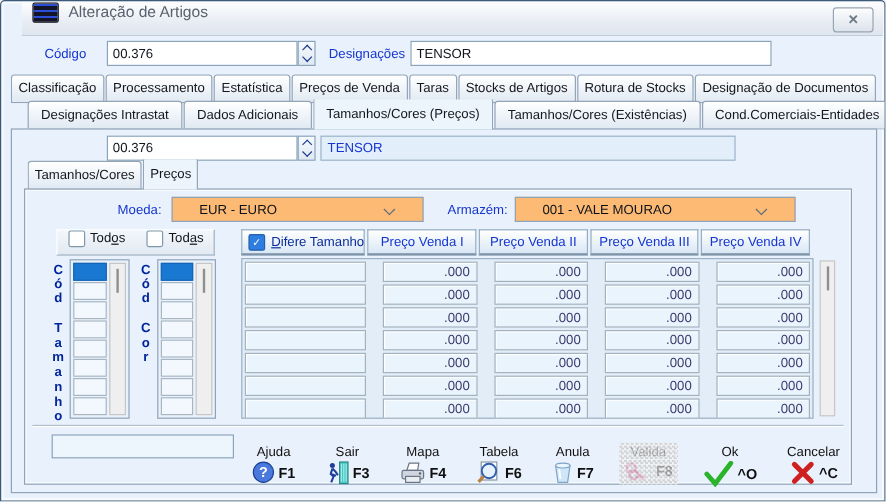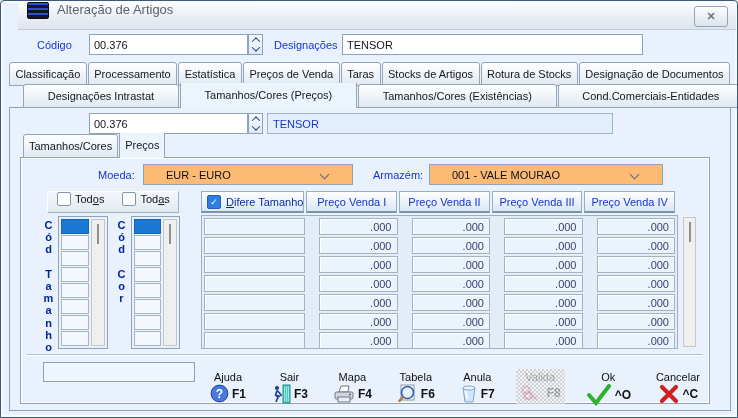--- a/index.html
+++ b/index.html
@@ -112,20 +112,21 @@
       <div class="tab">Processamento</div>
       <div class="tab">Estatística</div>
       <div class="tab">Preços de Venda</div>
       <div class="tab">Taras</div>
       <div class="tab">Stocks de Artigos</div>
       <div class="tab">Rotura de Stocks</div>
       <div class="tab">Designação de Documentos</div>
     </div>
   <div class="tab-row" style="left:8px;top:82px;width:722px;height:25px;padding-left:14px;">
       <div class="tab">Designações Intrastat</div>
+      <div class="tab">Dados Adicionais</div>
       <div class="tab active">Tamanhos/Cores (Preços)</div>
       <div class="tab">Tamanhos/Cores (Existências)</div>
       <div class="tab">Cond.Comerciais-Entidades</div>
     </div>
 
   <div class="abs tabpage" style="left:8px;top:106px;width:722px;height:304px;"></div>
 
   <div class="abs lbl" style="left:52px;top:113px;margin-left:44px;">Artigo</div>
   <input class="abs input" style="left: 88px; top: 112px; width: 159px; height: 21px;" value="00.376">
   <div class="abs spinner" style="left:247px;top:112px;width:15px;height:21px;">

